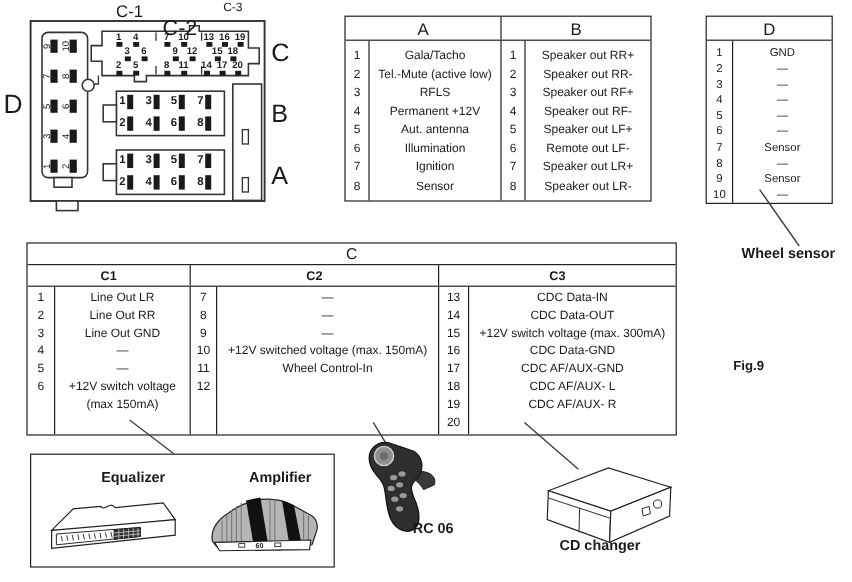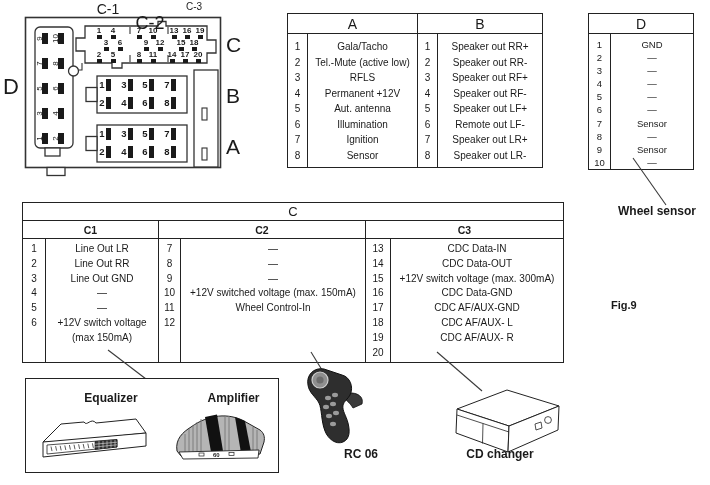--- a/index.html
+++ b/index.html
@@ -372,21 +372,21 @@
     <g fill="#9a9a9a">
       <ellipse cx="26" cy="33" rx="3" ry="2.2"></ellipse>
       <ellipse cx="33" cy="30" rx="3" ry="2.2"></ellipse>
       <ellipse cx="24" cy="42" rx="3" ry="2.2"></ellipse>
       <ellipse cx="31" cy="39" rx="3" ry="2.2"></ellipse>
       <ellipse cx="27" cy="51" rx="3" ry="2.2"></ellipse>
       <ellipse cx="34" cy="48" rx="3" ry="2.2"></ellipse>
       <ellipse cx="31" cy="59" rx="3" ry="2.2"></ellipse>
     </g>
   </svg>
-  <div class="lbl bold ctr" style="left:336px;top:447px;width:50px;font-size:12px">RC 06</div>
+  <div class="lbl bold ctr" style="left:336px;top:433px;width:50px;font-size:12px">RC 06</div>
 
   <svg class="abs" style="left:452px;top:382px" width="112" height="72" viewBox="0 0 112 72">
     <g fill="#fff" stroke="#222" stroke-width="1">
       <path d="M5,27 L55,8 L107,24 L57,44 Z"></path>
       <path d="M5,27 L57,44 L56,70 L4,51 Z"></path>
       <path d="M57,44 L107,24 L106,48 L56,70 Z"></path>
     </g>
     <g fill="none" stroke="#222" stroke-width="0.8">
       <path d="M5,33 L57,50"></path>
       <path d="M31,41.5 L30.5,61.5"></path>

